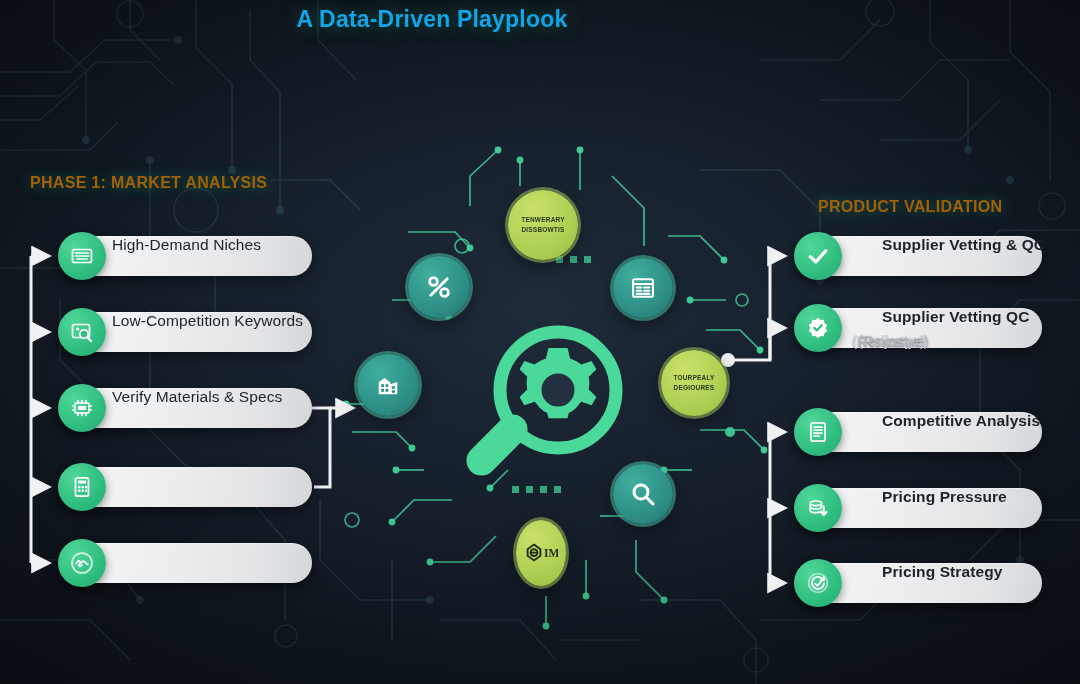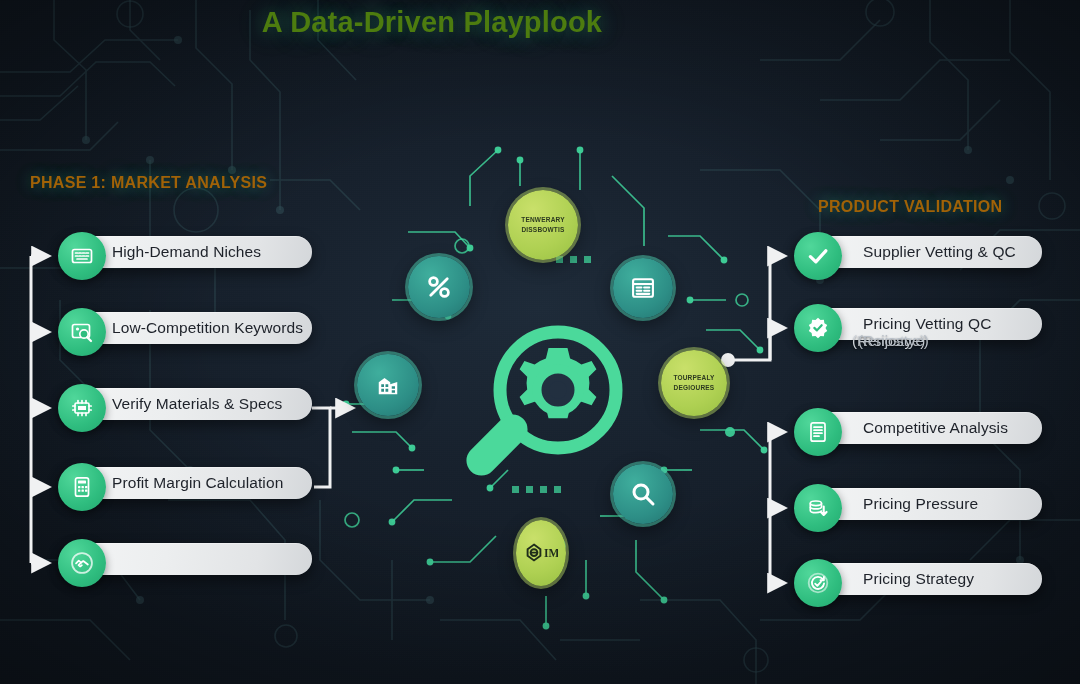--- a/index.html
+++ b/index.html
@@ -26,53 +26,53 @@
     position:absolute; inset:0; opacity:.22;
     background-image:
       repeating-linear-gradient(0deg, rgba(255,255,255,.035) 0 1px, transparent 1px 2px),
       repeating-linear-gradient(90deg, rgba(255,255,255,.025) 0 1px, transparent 1px 2px);
   }
   #bg-circuit { position:absolute; inset:0; }
 
   
   #page-title {
     position:absolute; top:6px; left:0; width:864px; text-align:center;
-    font-size:29px; font-weight:bold; letter-spacing:.2px;
-    color:#4d7c0f;
+    font-size:23px; font-weight:bold; letter-spacing:.2px;
+    color:#0ea5e9;
     text-shadow:0 0 18px rgba(70,220,160,.35), 0 0 42px rgba(70,220,160,.18);
     z-index:6;
   }
   .phase-title {
     position:absolute; z-index:6;
     font-size:16px; font-weight:bold; letter-spacing:.3px;
     color:#a16207;
     text-shadow:0 0 14px rgba(70,220,160,.4), 0 0 30px rgba(70,220,160,.2);
   }
   #phase-left-title  { top:174px; left:30px; }
   #phase-right-title { top:174px; left:818px;margin-top:24px; }
 
   
   #connectors { position:absolute; inset:0; z-index:3; }
 
   
   .pill {
     position:absolute; z-index:5;
-    height:32px; display:flex; align-items:center;
+    height:40px; display:flex; align-items:flex-start;
     border-radius:20px;
     background:linear-gradient(100deg,#f4f5f6 0%,#eceeef 42%,#e2e4e6 78%,#d4d7da 100%);
     box-shadow:0 5px 14px rgba(0,0,0,.45), 0 1px 0 rgba(255,255,255,.35) inset;
   }
   .pill-label {
     font-size:15.5px; color:#1e222a; font-weight:500;
     white-space:nowrap; letter-spacing:.1px;
   }
   .pill.left  { left:60px;  width:252px; }
   .pill.left  .pill-label { margin-left:52px; }
   .pill.right { left:796px; width:246px; }
-  .pill.right .pill-label { margin-left:67px; }
+  .pill.right .pill-label { margin-left:86px;font-weight:bold; }
 
   .pill-icon {
     position:absolute; top:-4px; left:-2px;
     width:48px; height:48px; border-radius:50%;
     background:radial-gradient(circle at 34% 30%, #50d79a 0%, #2fbd7f 60%, #23a86f 100%);
     display:flex; align-items:center; justify-content:center;
     box-shadow:0 3px 9px rgba(0,0,0,.42);
   }
   .pill-icon svg { display:block; }
 
@@ -326,21 +326,20 @@
       <g fill="#fff" stroke="none">
         <rect x="8" y="11" width="2.4" height="2.2" rx=".5"></rect>
         <rect x="11.5" y="11" width="2.4" height="2.2" rx=".5"></rect>
         <rect x="15" y="11" width="2.4" height="2.2" rx=".5"></rect>
         <rect x="8" y="14.6" width="2.4" height="2.2" rx=".5"></rect>
         <rect x="11.5" y="14.6" width="2.4" height="2.2" rx=".5"></rect>
         <rect x="15" y="14.6" width="2.4" height="2.2" rx=".5"></rect>
       </g>
     </svg>
   </span>
-  <span class="pill-label">Profit Margin Calculation</span>
 </div>
 
 <div class="pill left" style="top:543px">
   <span class="pill-icon">
     <svg width="26" height="26" viewBox="0 0 24 24" fill="none" stroke="#fff" stroke-width="1.6">
       <circle cx="12" cy="12" r="9.2" opacity=".75"></circle>
       <path d="M6.5 12.3 L9 9.8l2.2 1.8 2-1.4 4.2 3.2" stroke-linecap="round" stroke-linejoin="round"></path>
       <path d="M11.2 11.6l-2.4 2.3 1.6 1.3 1.5-1.2" stroke-linecap="round" stroke-linejoin="round"></path>
     </svg>
   </span>
@@ -355,21 +354,21 @@
   <span class="pill-label">Supplier Vetting &amp; QC</span>
 </div>
 
 <div class="pill right" style="top:308px">
   <span class="pill-icon">
     <svg width="26" height="26" viewBox="0 0 24 24" fill="#fff">
       <path d="M12 2.6l2.3 2.1 3.1-.3.5 3.1 2.6 1.8-1.6 2.7 1.6 2.7-2.6 1.8-.5 3.1-3.1-.3L12 21.4l-2.3-2.1-3.1.3-.5-3.1-2.6-1.8 1.6-2.7-1.6-2.7 2.6-1.8.5-3.1 3.1.3z"></path>
       <path d="M8.6 11.9l2.4 2.3 4.4-4.8" stroke="#2fbd7f" stroke-width="2" fill="none" stroke-linecap="round" stroke-linejoin="round"></path>
     </svg>
   </span>
-  <span class="pill-label">Pricing Vetting QC</span>
+  <span class="pill-label">Supplier Vetting QC</span>
 </div>
 
 <div class="pill right" style="top:412px">
   <span class="pill-icon">
     <svg width="24" height="24" viewBox="0 0 24 24" fill="none" stroke="#fff" stroke-width="1.7">
       <rect x="5" y="2.8" width="14" height="18.4" rx="2"></rect>
       <path d="M8 7.2h8M8 10.2h8M8 13.2h8M8 16.2h5" stroke-linecap="round"></path>
     </svg>
   </span>
   <span class="pill-label">Competitive Analysis</span>

